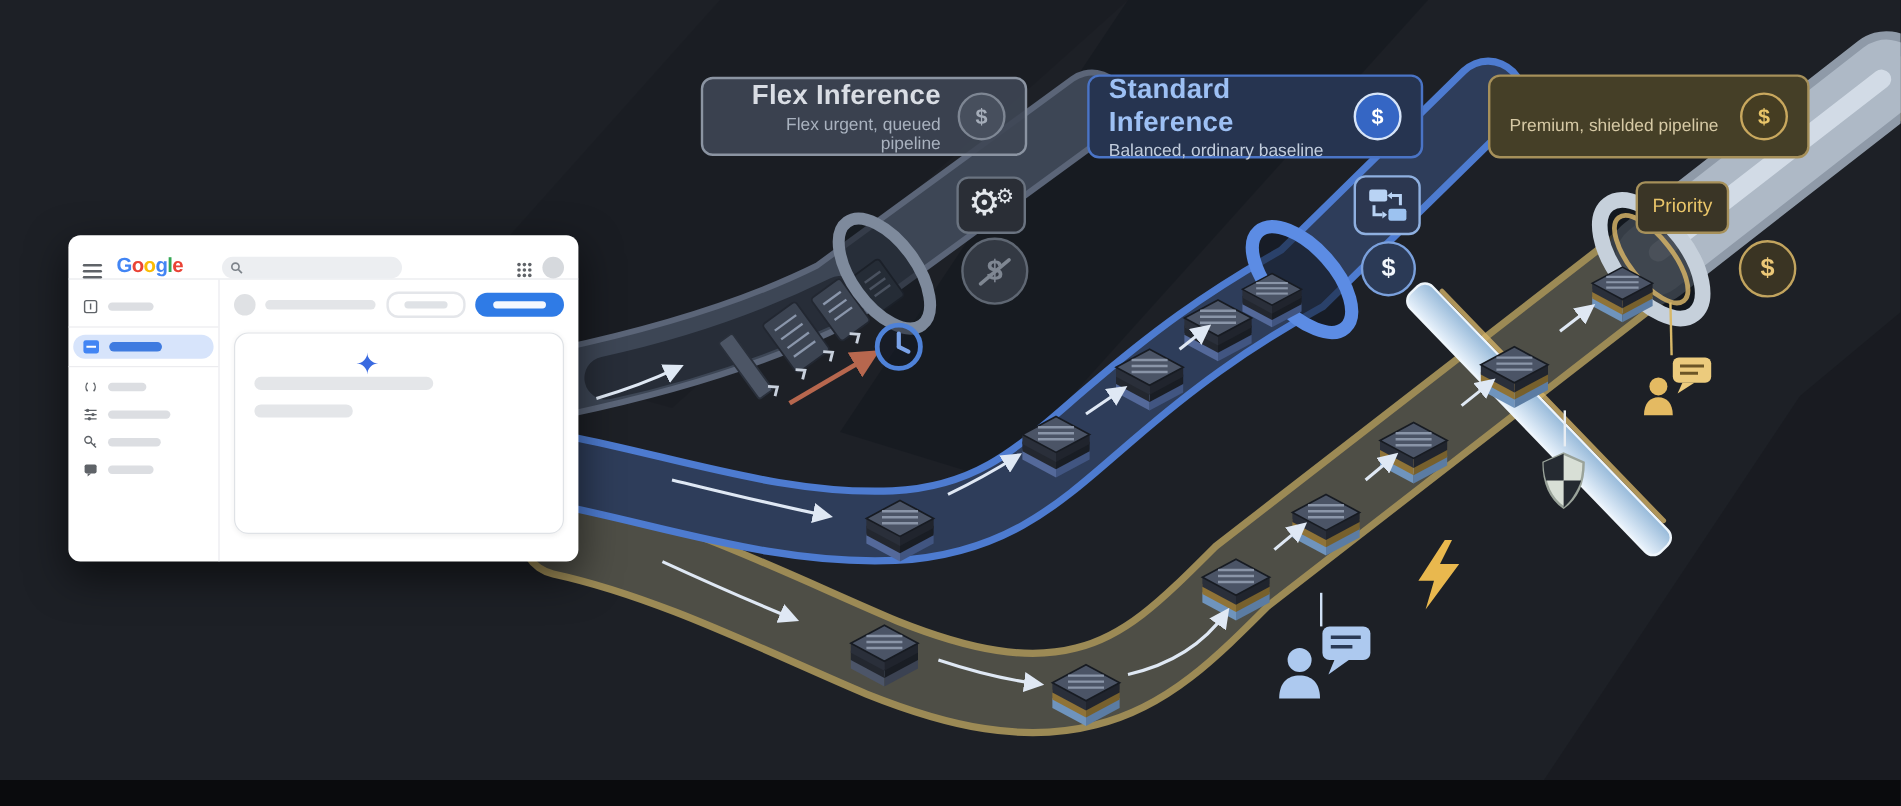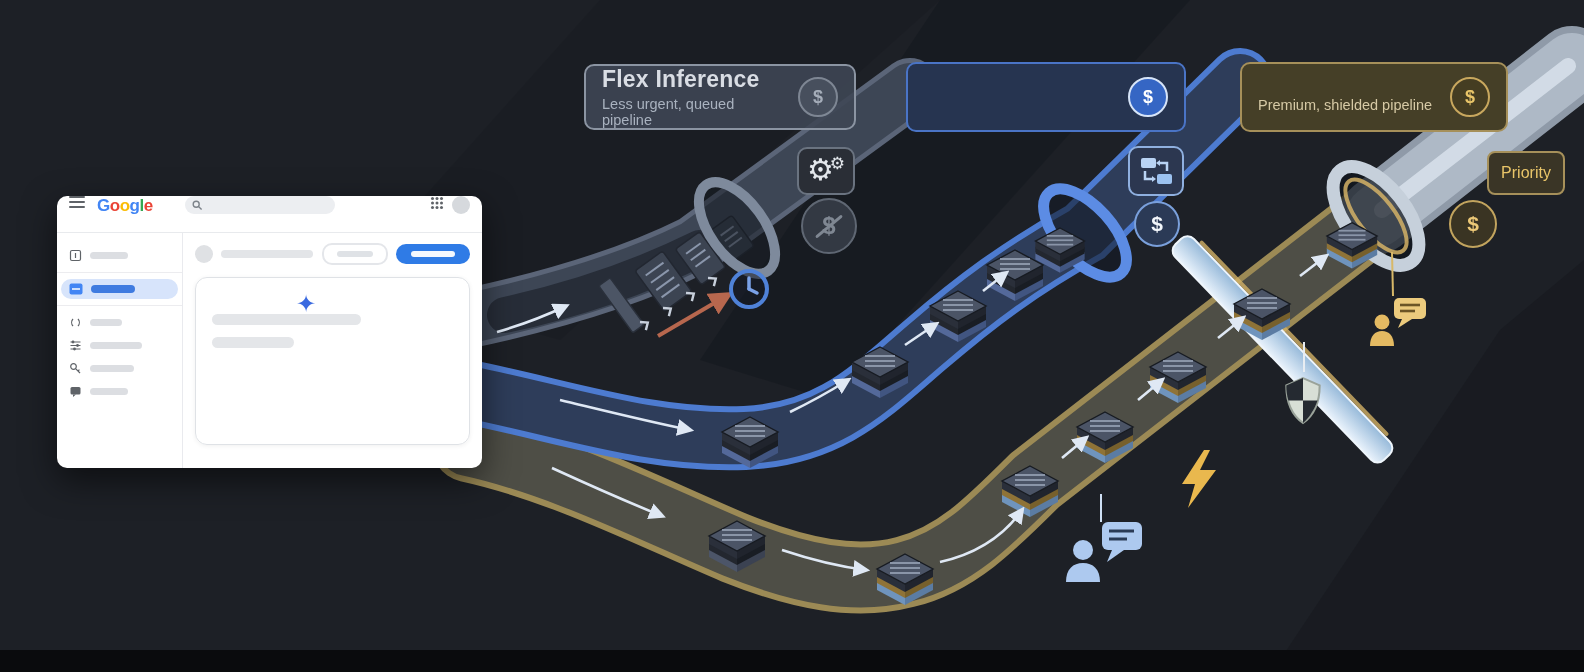--- a/index.html
+++ b/index.html
@@ -15,21 +15,21 @@
   .chip.gold .mid{--sidel:#8f7337;--sider:#77602c;--top:#cda964;}
   .chip.gold .bot{--sidel:#6f94bd;--sider:#5b7ca3;--top:#a9c6e6;}
   .chip.dark .bot{--sidel:#4c5568;--sider:#3b4252;--top:#707c92;}
   .stripes{stroke:#9aa6ba;stroke-width:2;opacity:.8;}
 
   
   .tier-card{position:absolute;display:flex;align-items:center;gap:14px;padding:8px 16px;border-radius:10px;border:2px solid;box-sizing:border-box;}
   .tier-title{font-size:23px;font-weight:700;letter-spacing:.2px;}
   .tier-sub{font-size:14.5px;margin-top:3px;}
   .price-circle{width:36px;height:36px;border-radius:50%;border:2px solid;display:flex;align-items:center;justify-content:center;font-size:18px;font-weight:700;flex:none;margin-left:auto;}
-  .card-flex{left:584px;top:64px;width:272px;height:66px;background:#3e4654e6;border-color:#8b94a2;}
+  .card-flex{left:584px;top:64px;width:272px;height:66px;background:#3e4654e6;border-color:#8b94a2;text-align:right;}
   .card-flex .tier-title{color:#d9dde4;} .card-flex .tier-sub{color:#a9b2bf;}
   .card-flex .price-circle{border-color:#8a93a0;background:#4a5260;color:#b8c0cc;opacity:.85;}
   .card-std{left:906px;top:62px;width:280px;height:70px;background:#263450;border-color:#4a74c6;}
   .card-std .tier-title{color:#9dc0f4;} .card-std .tier-sub{color:#c3cede;}
   .card-std .price-circle{border-color:#d6e4f8;background:#3566c4;color:#ffffff;}
   .card-pri{left:1240px;top:62px;width:268px;height:70px;background:#453f27;border-color:#a6905a;}
   .card-pri .tier-title{color:#e9c569;} .card-pri .tier-sub{color:#d6c9a5;margin-top:16px;}
   .card-pri .price-circle{border-color:#c9a85e;background:#453d22;color:#e9c569;}
 
   
@@ -37,26 +37,26 @@
   .badge{border-radius:10px;display:flex;align-items:center;justify-content:center;box-sizing:border-box;}
   .gears{left:797px;top:147px;width:58px;height:48px;background:#2a2e36;border:2px solid #6a7380;}
   .gear-big{font-size:30px;color:#e3e7ec;line-height:1;margin-top:-2px;}
   .gear-sm{font-size:17px;color:#e3e7ec;line-height:1;margin:-16px 0 0 -4px;}
   .disc-dollar{left:801px;top:198px;width:52px;height:52px;border-radius:50%;border:2px solid #727b88;background:#3b414c;opacity:.8;display:flex;align-items:center;justify-content:center;position:absolute;}
   .disc-dollar span{font-size:24px;font-weight:700;color:#99a2af;}
   .disc-dollar i{position:absolute;width:34px;height:3px;background:#99a2af;transform:rotate(-40deg);border-radius:2px;}
   .swapbadge{left:1128px;top:146px;width:56px;height:50px;background:#2c3750;border:2px solid #8fb0e0;}
   .dollar-circle{border-radius:50%;display:flex;align-items:center;justify-content:center;font-weight:700;box-sizing:border-box;}
   .std-dollar{left:1134px;top:201px;width:46px;height:46px;border:2.5px solid #7aa0dc;background:#2b3a56;color:#f2f6fb;font-size:21px;}
-  .pri-flag{left:1487px;top:151px;width:74px;height:40px;background:#3a3526;border:2px solid #a6905a;border-radius:8px;display:flex;align-items:center;justify-content:center;color:#e9c569;font-size:16px;}
+  .pri-flag{left:1363px;top:151px;width:74px;height:40px;background:#3a3526;border:2px solid #a6905a;border-radius:8px;display:flex;align-items:center;justify-content:center;color:#e9c569;font-size:16px;}
   .gold-dollar{left:1449px;top:200px;width:48px;height:48px;border:2.5px solid #c2a45e;background:#3a3423;color:#ecc877;font-size:21px;}
 
   
   .browser{position:absolute;left:57px;top:196px;width:425px;height:272px;background:#ffffff;border-radius:10px;box-shadow:0 12px 34px rgba(0,0,0,.55);overflow:hidden;}
-  .b-top{height:36px;display:flex;align-items:flex-start;padding:0 12px;gap:8px;}
+  .b-top{height:36px;display:flex;align-items:flex-end;padding:0 12px;gap:8px;}
   .hamburger{width:16px;display:flex;flex-direction:column;gap:3px;cursor:pointer;}
   .hamburger i{height:2px;background:#5f6368;border-radius:1px;}
   .glogo{font-size:17px;font-weight:700;letter-spacing:-.5px;margin-left:4px;}
   .gl.l0,.gl.l3{color:#4285F4;} .gl.l1,.gl.l5{color:#EA4335;} .gl.l2{color:#FBBC05;} .gl.l4{color:#34A853;}
   .searchpill{margin-left:24px;width:136px;height:18px;border-radius:9px;background:#eceef1;display:flex;align-items:center;padding:0 7px;}
   .gridicon{margin-left:auto;}
   .b-avatar{width:18px;height:18px;border-radius:50%;background:#d6d9dd;}
   .b-div{height:1px;background:#e8eaed;}
   .b-body{display:flex;height:235px;}
   .b-side{width:126px;border-right:1px solid #e9eaee;padding-top:10px;box-sizing:border-box;}
@@ -406,28 +406,32 @@
       <line x1="51" y1="15" x2="76" y2="15" stroke="#2a3a55" stroke-width="3"></line>
       <line x1="51" y1="23" x2="69" y2="23" stroke="#2a3a55" stroke-width="3"></line>
       <circle cx="25" cy="34" r="10" fill="#adc9ef"></circle>
       <path d="M8,66 C8,53 15,47 25,47 C35,47 42,53 42,66 Z" fill="#adc9ef"></path>
     </svg>
   </div>
 
   <div class="tier-card card-flex">
     <div>
       <div class="tier-title">Flex Inference</div>
-      <div class="tier-sub">Less urgent, queued pipeline</div>
+      <div class="tier-sub">Flex urgent, queued pipeline</div>
     </div>
     <div class="price-circle">
         <span>$</span>
       </div>
   </div>
 
   <div class="tier-card card-std">
+    <div>
+      <div class="tier-title">Standard Inference</div>
+      <div class="tier-sub">Balanced, ordinary baseline</div>
+    </div>
     <div class="price-circle">
         <span>$</span>
       </div>
   </div>
 
   <div class="tier-card card-pri">
     <div>
       <div class="tier-sub">Premium, shielded pipeline</div>
     </div>
     <div class="price-circle">

